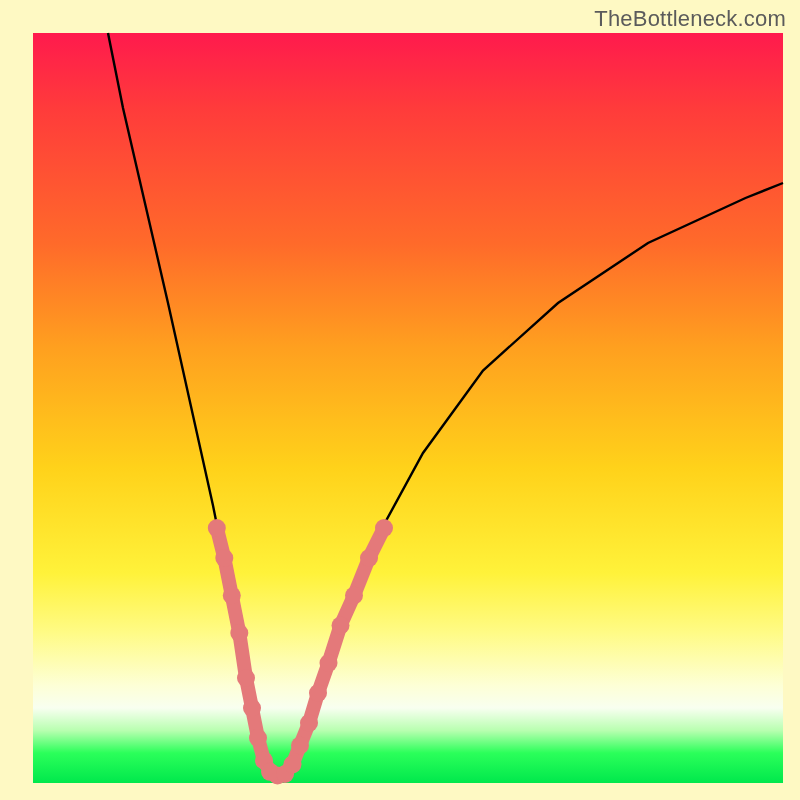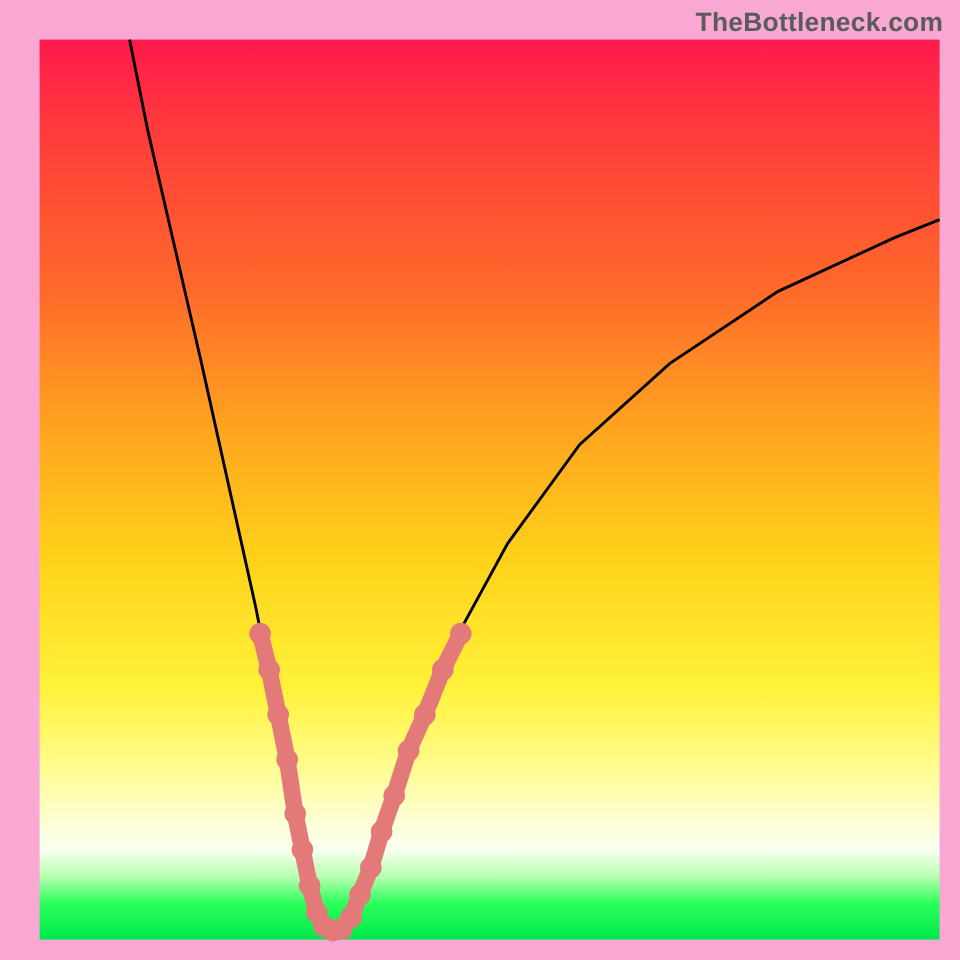--- a/index.html
+++ b/index.html
@@ -8,22 +8,21 @@
     width: 800px;
     height: 800px;
     overflow: hidden;
     background: #000;
     font-family: Arial, Helvetica, sans-serif;
   }
   .frame {
     position: relative;
     width: 800px;
     height: 800px;
-    background: #f9a8d4;
-    font-weight: bold;
+    background: #fef9c3;
   }
   .plot-area {
     position: absolute;
     left: 33px;
     top: 33px;
     width: 750px;
     height: 750px;
     
     background: linear-gradient(
       to bottom,

